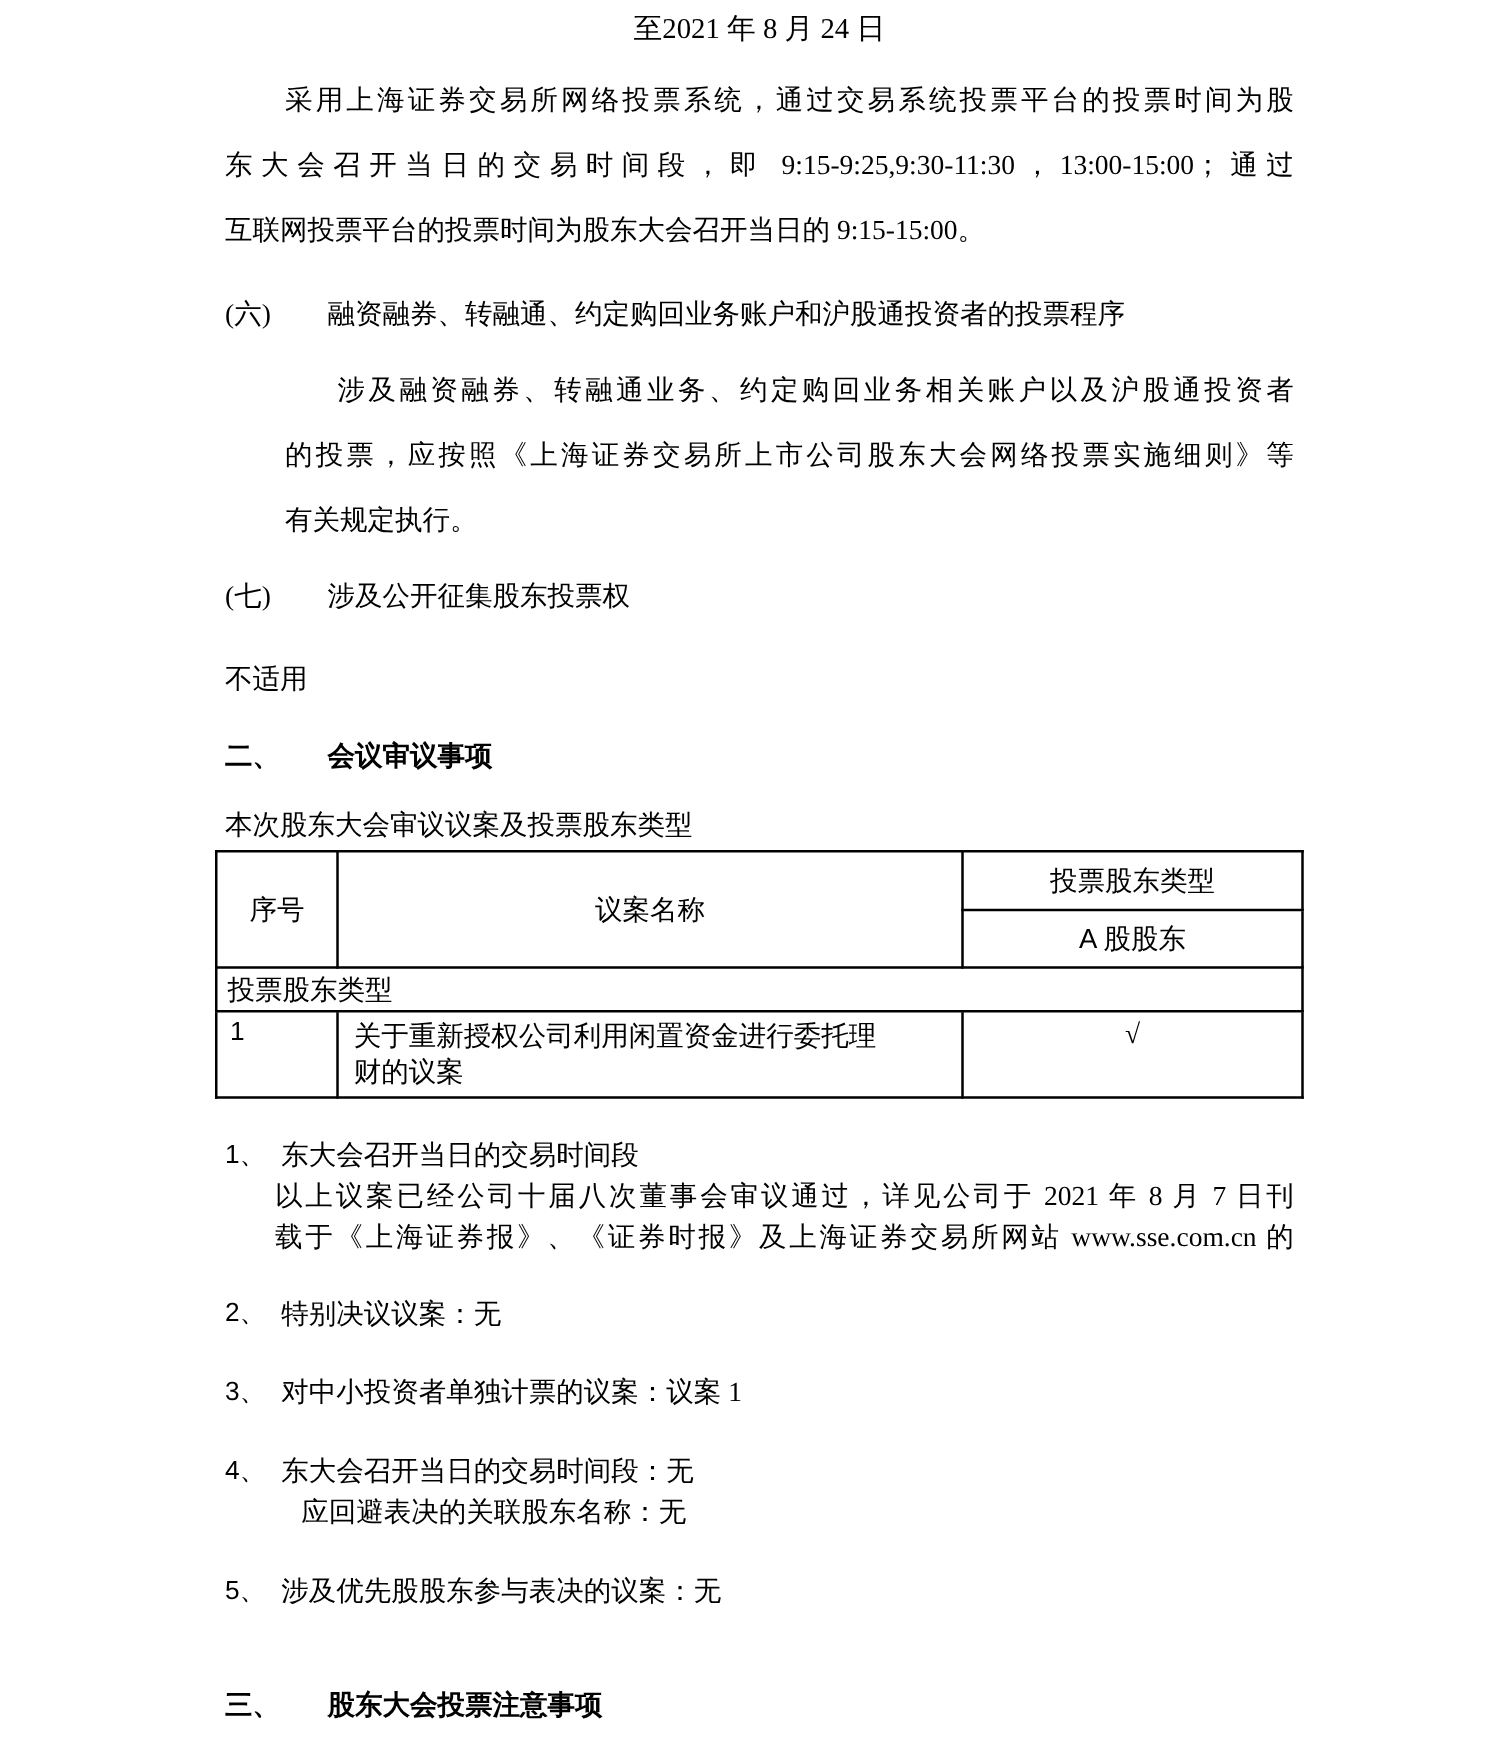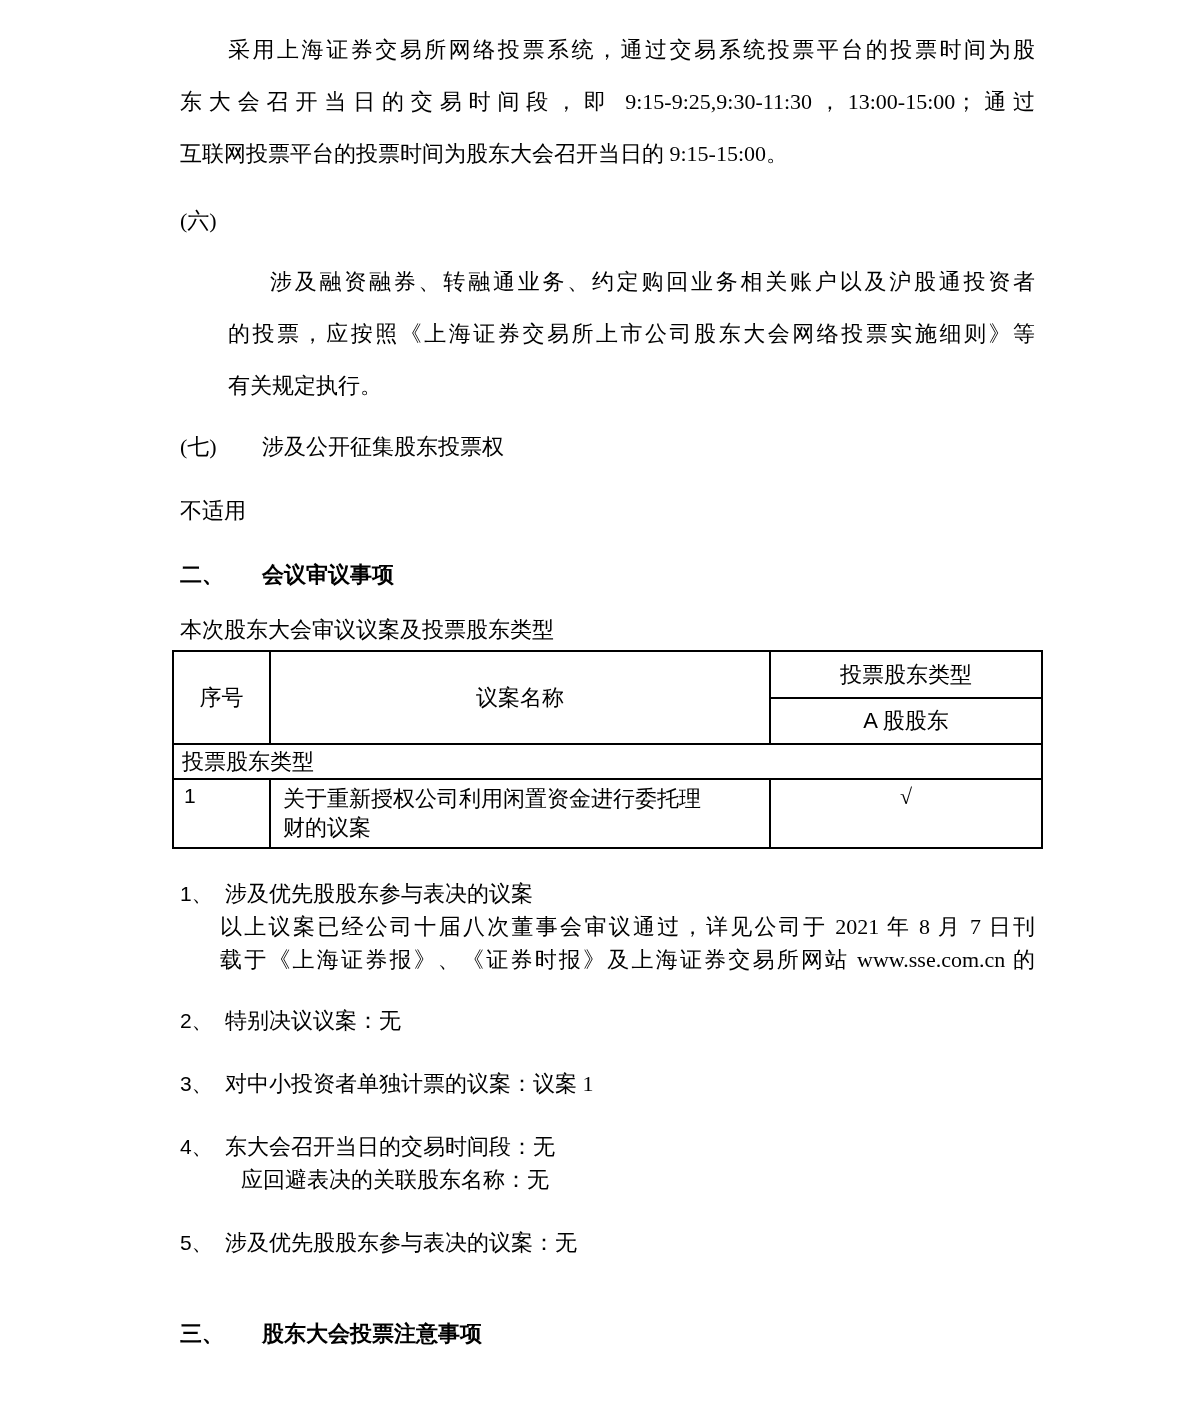--- a/index.html
+++ b/index.html
@@ -47,21 +47,20 @@
     display: flex;
     line-height: 30px;
     margin-top: 26px;
   }
   .heading-num { flex: 0 0 82px; }
   .bold { font-weight: bold; }
 
   .note-line {
     margin-top: 36px;
     line-height: 30px;
-    font-family: Liberation Mono, monospace;
   }
   .intro-line {
     margin-top: 25px;
     line-height: 30px;
   }
 
   
   table.agenda {
     border-collapse: collapse;
     table-layout: fixed;
@@ -125,29 +124,31 @@
     margin-left: -5px;
   }
   .mt30 { margin-top: 30px; }
   .final-heading { margin-top: 60px; }
 </style>
 </head>
 <body>
 
 <div class="page">
 
+  <div class="doc-title">至2021 年 8 月 24 日</div>
 
   <div class="para-block">
     <div class="jline indent-first">采用上海证券交易所网络投票系统，通过交易系统投票平台的投票时间为股</div>
     <div class="jline">东大会召开当日的交易时间段，即 9:15-9:25,9:30-11:30，13:00-15:00；通过</div>
     <div class="lline">互联网投票平台的投票时间为股东大会召开当日的 9:15-15:00。</div>
   </div>
 
   <div class="heading-row">
     <span class="heading-num">(六)</span>
+    <span>融资融券、转融通、约定购回业务账户和沪股通投资者的投票程序</span>
   </div>
   <div class="para-indented">
     <div class="jline indent-first">涉及融资融券、转融通业务、约定购回业务相关账户以及沪股通投资者</div>
     <div class="jline">的投票，应按照《上海证券交易所上市公司股东大会网络投票实施细则》等</div>
     <div class="lline">有关规定执行。</div>
   </div>
 
   <div class="heading-row" style="margin-top:20px;">
     <span class="heading-num">(七)</span>
     <span>涉及公开征集股东投票权</span>
@@ -180,21 +181,21 @@
           <div class="cell-line">财的议案</div>
         </td>
         <td class="c-type">√</td>
       </tr>
     </tbody>
   </table>
 
   <div class="item">
     <span class="item-num">1、</span>
     <div class="item-body">
-      <div class="item-title">涉及优先股股东参与表决的议案</div>
+      <div class="item-title">东大会召开当日的交易时间段</div>
       <div class="sub-jline">以上议案已经公司十届八次董事会审议通过，详见公司于 2021 年 8 月 7 日刊</div>
       <div class="sub-jline">载于《上海证券报》、《证券时报》及上海证券交易所网站 www.sse.com.cn 的</div>
     </div>
   </div>
 
   <div class="item">
     <span class="item-num">2、</span>
     <div class="item-body">
       <div class="item-title">特别决议议案：无</div>
     </div>

